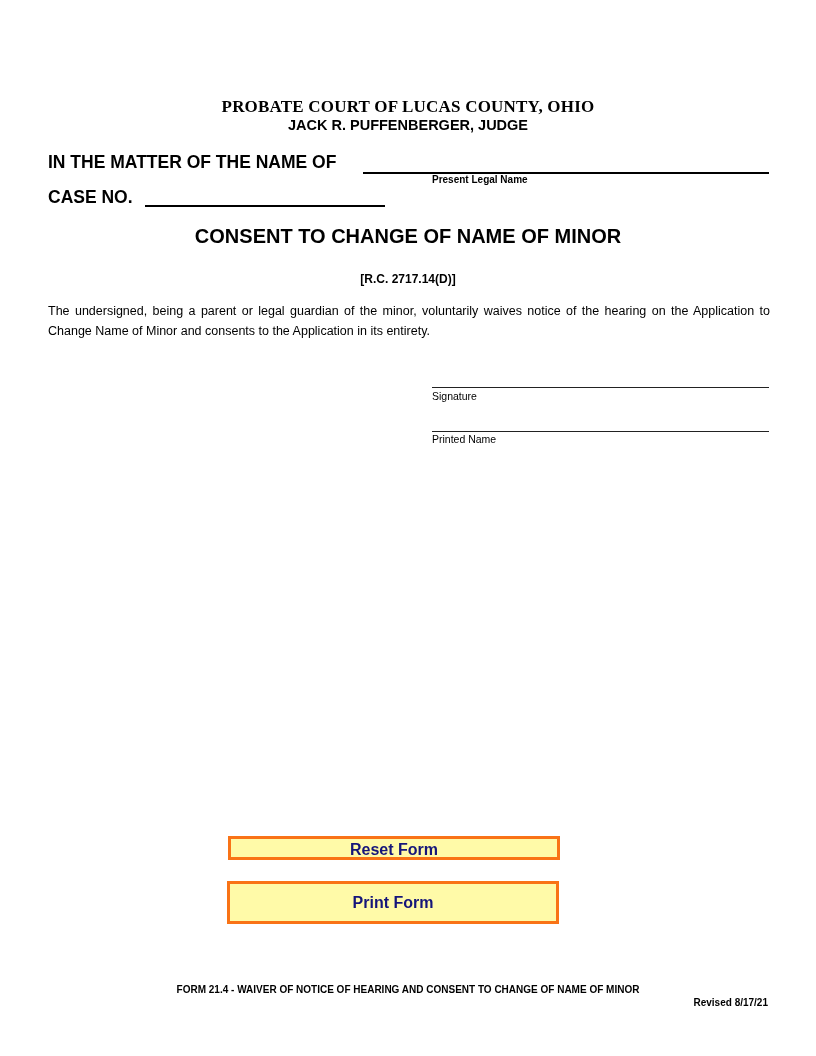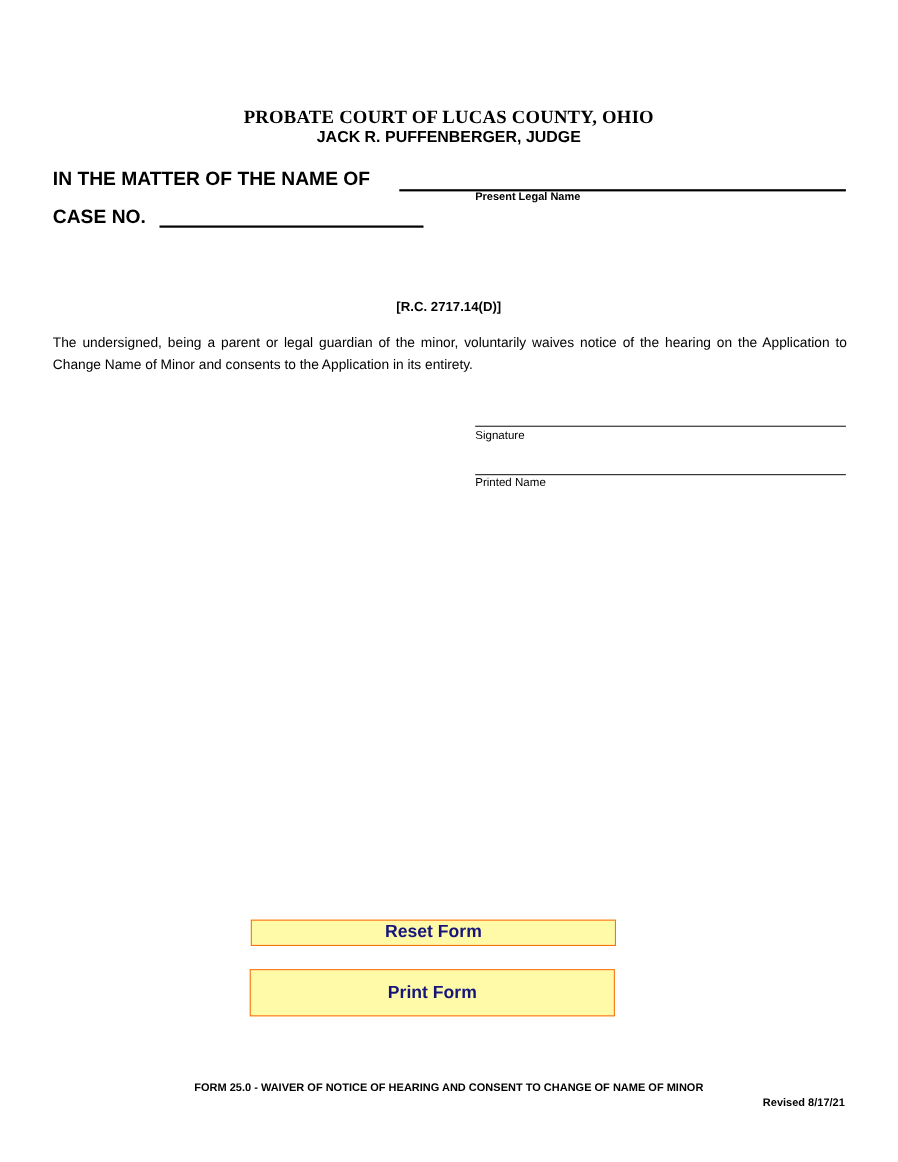--- a/index.html
+++ b/index.html
@@ -96,21 +96,21 @@
       left: 432px;
       font-size: 10.5px;
     }
 
     .btn {
       left: 228px;
       width: 332px;
       height: 24px;
       background: #ffff99;
       background: #fffaa8;
-      border: 1px solid #f97316;
+      border: 3px solid #f97316;
       box-sizing: border-box;
       text-align: center;
       font-weight: bold;
       font-size: 16px;
       line-height: 22px;
       color: #15157a;
       cursor: pointer;
       padding: 0;
     }
     .btn-print { left: 227px; }
@@ -137,28 +137,29 @@
 <div class="abs center judge">JACK R. PUFFENBERGER, JUDGE</div>
 
 <div class="abs matter-label">IN THE MATTER OF THE NAME OF</div>
 <div class="abs matter-line"></div>
 <div class="abs present-legal-name">Present Legal Name</div>
 
 <div class="abs case-label">CASE NO.</div>
 <div class="abs case-line"></div>
 
 <div class="abs center main-title">
+  <div>CONSENT TO CHANGE OF NAME OF MINOR</div>
 </div>
 <div class="abs center statute">[R.C. 2717.14(D)]</div>
 
 <div class="abs body-text">The undersigned, being a parent or legal guardian of the minor, voluntarily waives notice of the hearing on the Application to Change Name of Minor and consents to the Application in its entirety.</div>
 
 <div class="abs sig-line" style="top:387px;"></div>
 <div class="abs sig-label" style="top:390px;">Signature</div>
 
 <div class="abs sig-line" style="top:431px;"></div>
 <div class="abs sig-label" style="top:433px;">Printed Name</div>
 
 <button class="abs btn" style="top:836px;">Reset Form</button>
 <button class="abs btn btn-print" style="top:881px; height:43px;">Print Form</button>
 
-<div class="abs footer-form">FORM 25.0 - WAIVER OF NOTICE OF HEARING AND CONSENT TO CHANGE OF NAME OF MINOR</div>
+<div class="abs footer-form">FORM 21.4 - WAIVER OF NOTICE OF HEARING AND CONSENT TO CHANGE OF NAME OF MINOR</div>
 <div class="abs footer-rev">Revised 8/17/21</div>
 
 </body></html>

